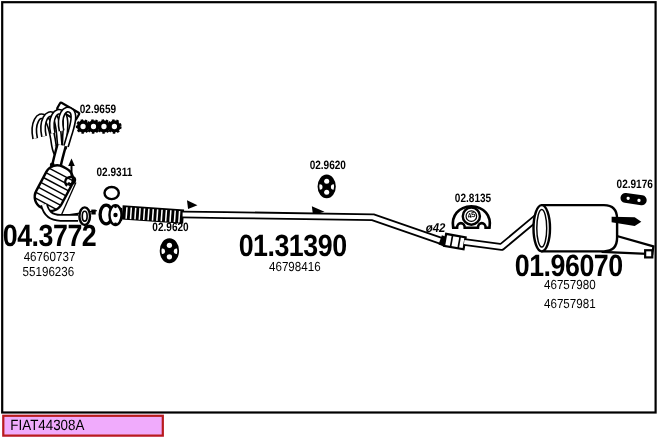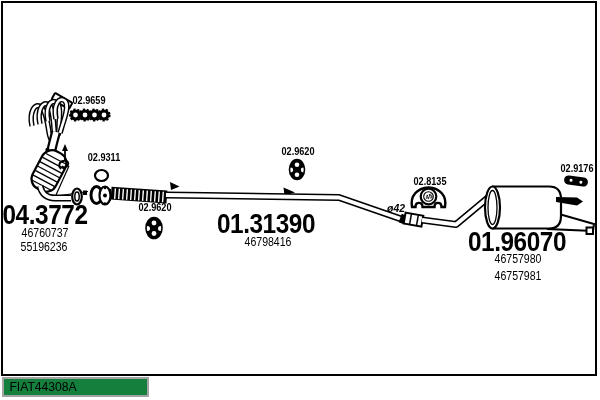--- a/index.html
+++ b/index.html
@@ -1,20 +1,20 @@
 <!DOCTYPE html>
 <html><head>
 <meta charset="utf-8">
 <style>
   html,body{margin:0;padding:0}
   body{width:600px;height:400px;position:relative;background:#fff;color:#000;
        font-family:"Liberation Sans",sans-serif;overflow:hidden}
   .frame{position:absolute;left:1px;top:1px;width:592px;height:371px;border:2px solid #000;background:#fff}
-  .titlebox{position:absolute;left:2px;top:377px;width:143px;height:16px;border:2px solid #a3a3a3;
-            background:#15803d;font-size:13.5px;line-height:16px;white-space:nowrap}
+  .titlebox{position:absolute;left:2px;top:377px;width:143px;height:16px;border:2px solid #b91c1c;
+            background:#f0abfc;font-size:13.5px;line-height:16px;white-space:nowrap}
   .titlebox span{display:inline-block;padding-left:6px;transform:scaleX(.9);transform-origin:left center}
   svg.art{position:absolute;left:0;top:0}
   .lbl{position:absolute;white-space:nowrap;line-height:1;font-weight:bold}
   .code{font-size:11px;transform:translateX(-50%) scaleX(.83)}
   .big{font-size:28px;line-height:28px;letter-spacing:-.5px;transform:translateX(-50%) scaleX(.87)}
   .part{font-size:12px;font-weight:normal;transform:translateX(-50%) scaleX(.88)}
   .dia{font-size:11.5px;font-style:italic;transform:translateX(-50%) scaleX(.9)}
   .mark45{font-size:6.5px;transform:translate(-50%,-50%) rotate(-15deg)}
 </style>
 </head>

